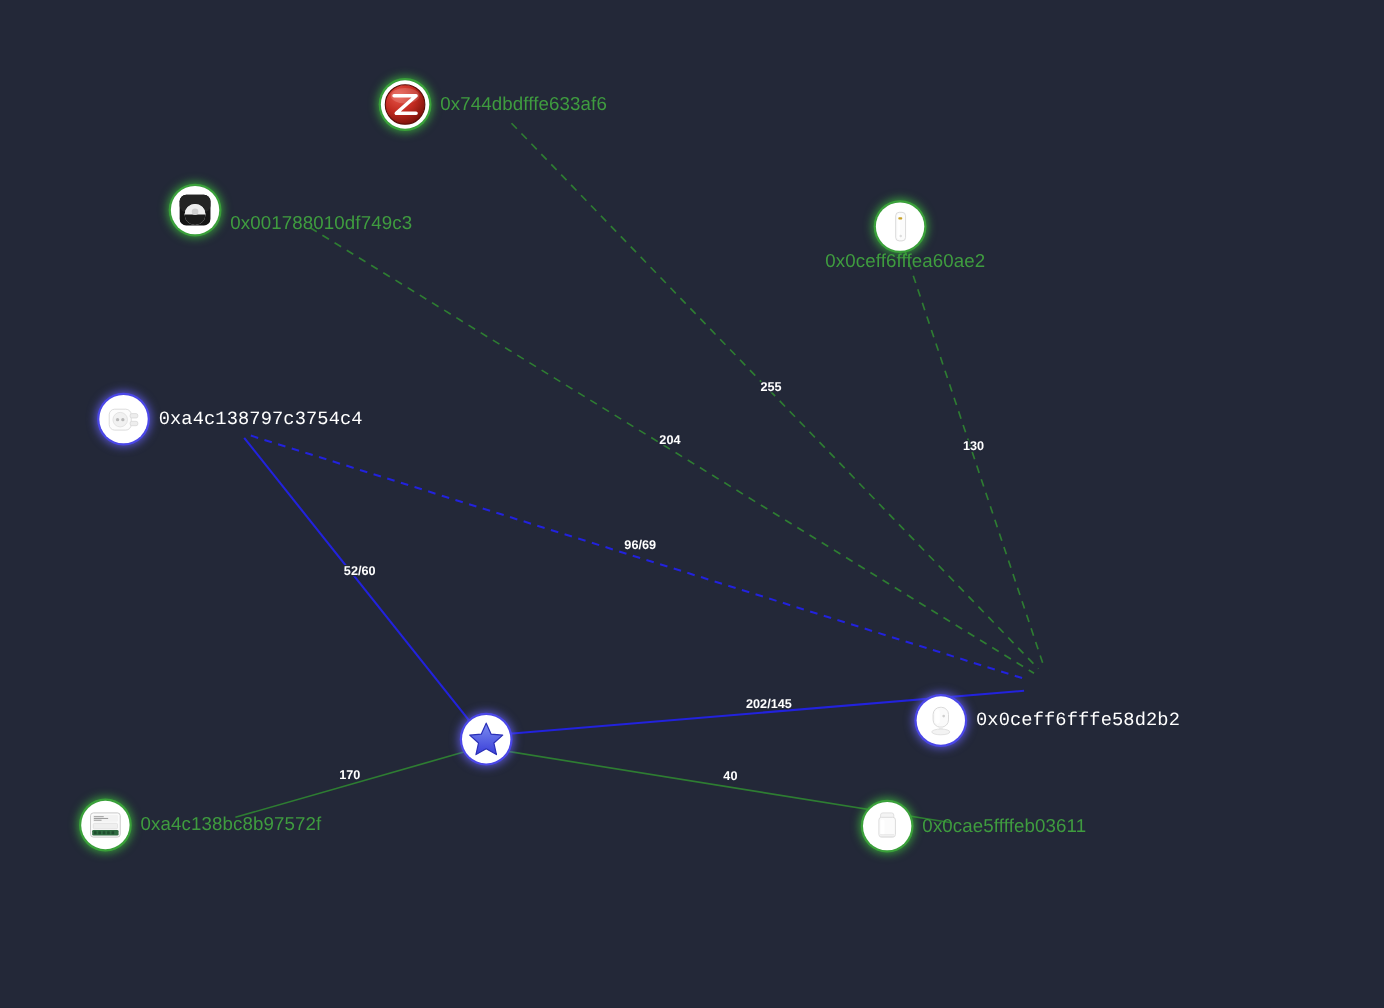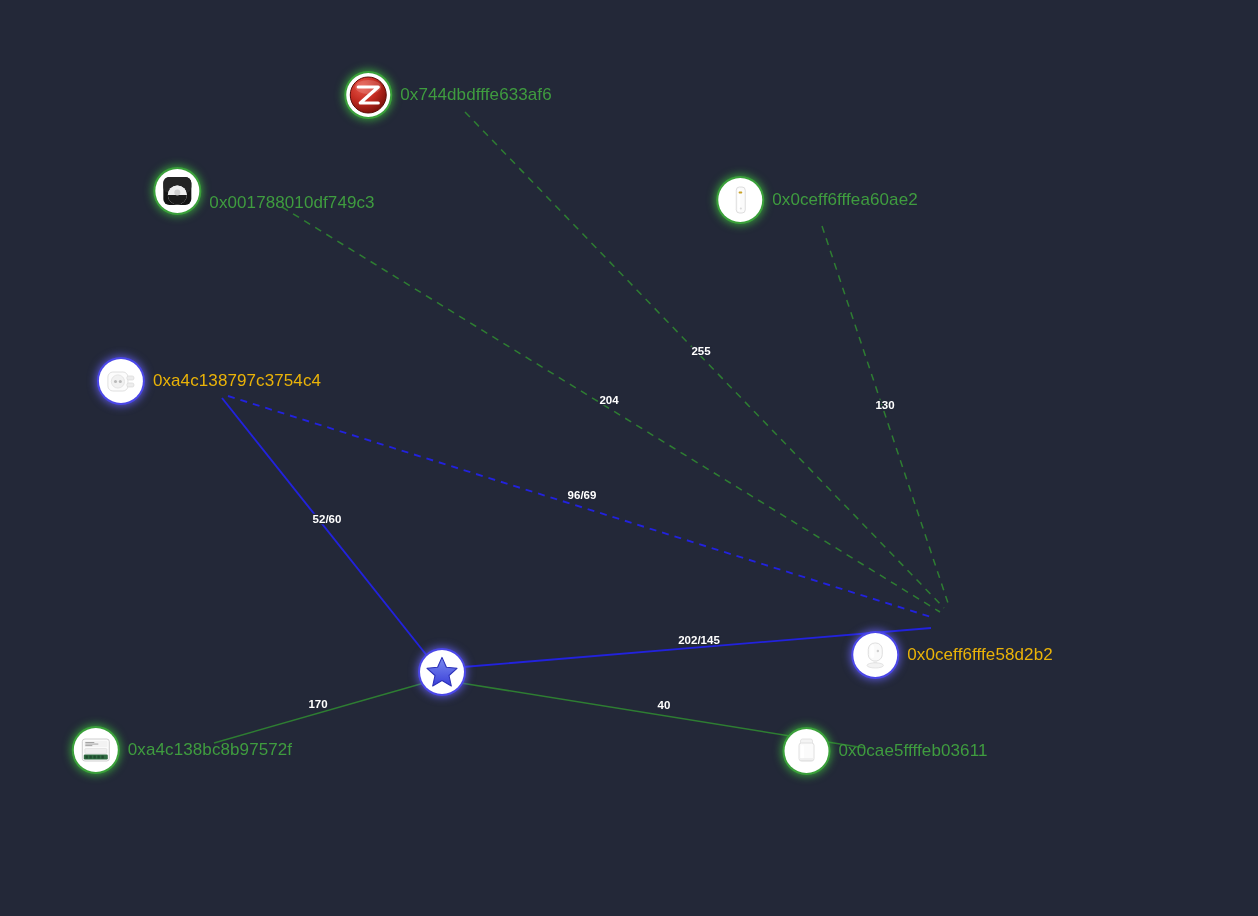--- a/index.html
+++ b/index.html
@@ -56,21 +56,21 @@
   }
   .node-glow-blue {
     box-shadow: 0 0 0 2px #4a46e8, 0 0 9px 3px rgba(100,95,240,0.85);
   }
   .node-label {
     margin-left: 10px;
     font-size: 17px;
     letter-spacing: 0.1px;
   }
   .label-green { color: #3f9c3f; }
-  .label-blue  { color: #eab308; }
+  .label-blue  { color: #ffffff; font-family: Liberation Mono, monospace; }
 
   .icon-svg { display:block; }
 </style>
 </head>
 <body>
 
 <div id="canvas">
 
   <svg id="graph-svg" viewBox="0 0 1258 916" xmlns="http://www.w3.org/2000/svg">
       <line x1="465" y1="112" x2="944" y2="608" stroke="#2e7d32" stroke-width="1.5" stroke-dasharray="7 6"></line>
@@ -116,21 +116,21 @@
       <rect x="3" y="3" width="28" height="16" rx="6" fill="#242424"></rect>
       <circle cx="17" cy="21" r="9.5" fill="#f2f2f2"></circle>
       <circle cx="17" cy="21" r="9.5" fill="#0d0d0d" opacity="0.0"></circle>
       <path d="M7.5 21 A9.5 9.5 0 0 1 26.5 21 Z" fill="#ededed"></path>
       <path d="M7.5 21 A9.5 9.5 0 0 0 26.5 21 Z" fill="#1a1a1a"></path>
       <circle cx="17" cy="18.5" r="3" fill="#cfcfcf"></circle>
     </svg>
         </div>
         <span class="node-label label-green">0x001788010df749c3</span>
       </div>
-      <div class="node" style="left: 818px; top: 200px;">
+      <div class="node" style="left: 818px; top: 216px; flex-direction: column;">
         <div class="node-circle node-glow-green">
     <svg class="icon-svg" width="34" height="34" viewBox="0 0 34 34">
       <rect x="13" y="4" width="9" height="26" rx="3.2" fill="#fbfbfb" stroke="#d6d6d6" stroke-width="0.8"></rect>
       <rect x="14.6" y="6" width="2.4" height="22" rx="1.2" fill="#ffffff"></rect>
       <rect x="15.4" y="8.5" width="3.6" height="2" rx="0.8" fill="#c9a227"></rect>
       <circle cx="17.6" cy="25.5" r="1.1" fill="#dcdcdc"></circle>
     </svg>
         </div>
         <span class="node-label label-green">0x0ceff6fffea60ae2</span>
       </div>

